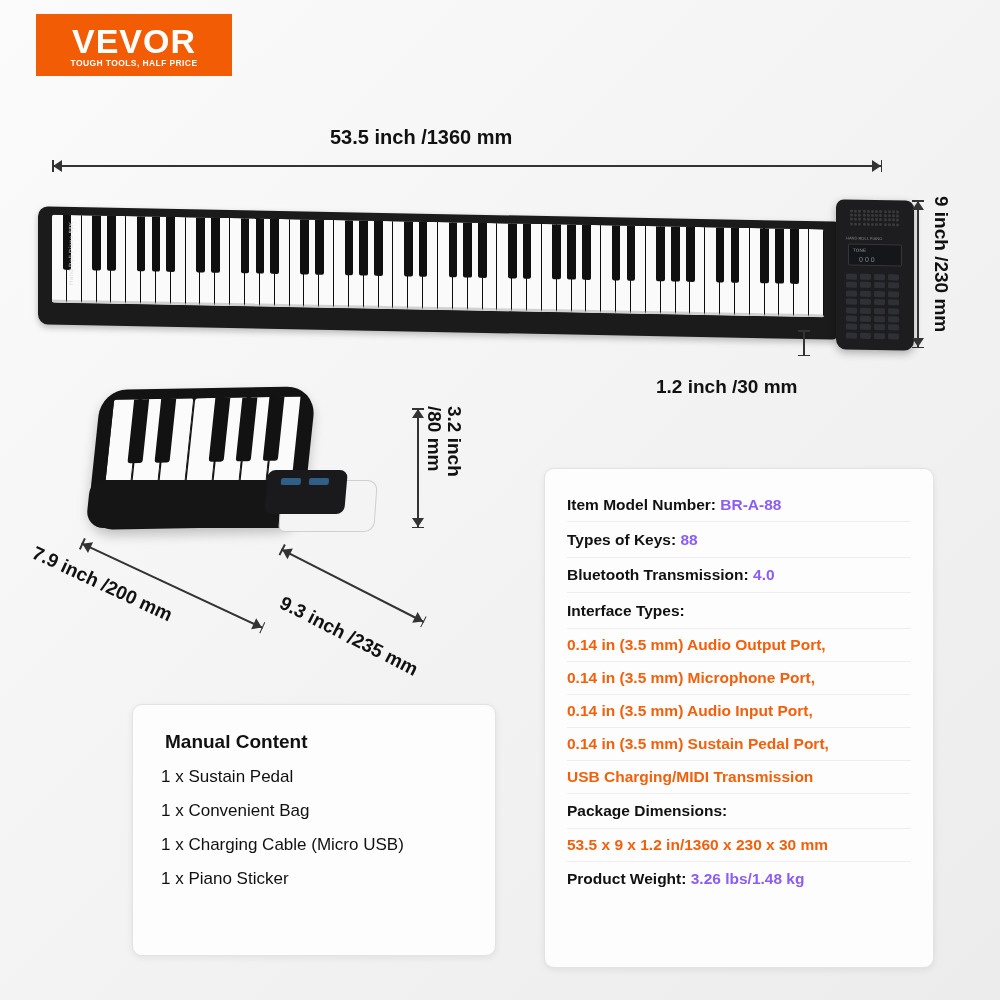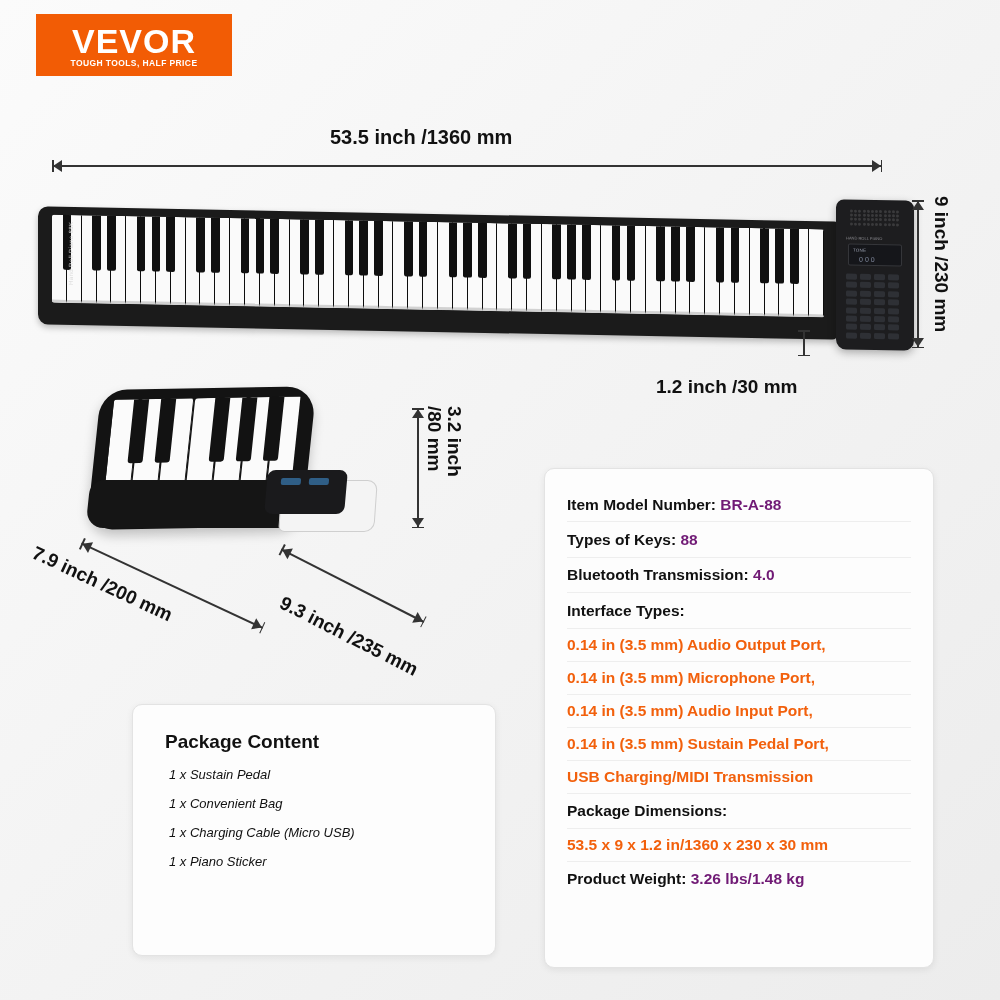--- a/index.html
+++ b/index.html
@@ -172,27 +172,27 @@
     box-shadow: 0 2px 7px rgba(0,0,0,.07);
   }
   .spec-card { left: 544px; top: 468px; width: 390px; height: 500px; padding: 18px 22px; }
   .spec-row {
     font-size: 15.5px; font-weight: bold;
     padding: 7.5px 0 7.5px 0;
     border-bottom: 1px solid #eeeeee;
     line-height: 1.25;
   }
   .spec-row:last-child { border-bottom: none; }
-  .spec-row .val { color: #701a75; }
+  .spec-row .val { color: #8b5cf6; }
   .spec-sub { font-size: 15.5px; font-weight: bold; color: #f2600c; padding: 7px 0; border-bottom: 1px solid #eee; }
   .spec-sub.last { border-bottom: 1px solid #eee; }
 
   .pkg-card { left: 132px; top: 704px; width: 364px; height: 252px; padding: 22px 28px; }
   .pkg-title { font-size: 19px; font-weight: bold; margin: 4px 0 14px 4px; }
-  .pkg-item { font-size: 13px; margin: 0 0 14px 8px; font-style: italic; }
+  .pkg-item { font-size: 17px; margin: 0 0 14px 0; }
 
   .dim-label { position: absolute; font-size: 19px; font-weight: bold; }
 </style>
 </head>
 <body>
 
 <div class="page">
 
   <div class="logo">
     <div class="logo-word">VEVOR</div>
@@ -491,20 +491,20 @@
       <span>Package Dimensions:</span>
     </div>
     <div class="spec-sub">53.5 x 9 x 1.2 in/1360 x 230 x 30 mm</div>
     <div class="spec-row">
       <span>Product Weight:</span>
       <span class="val">3.26 lbs/1.48 kg</span>
     </div>
   </div>
 
   <div class="card pkg-card">
-    <div class="pkg-title">Package Content</div>
+    <div class="pkg-title">Manual Content</div>
     <div class="pkg-item">1 x Sustain Pedal</div>
     <div class="pkg-item">1 x Convenient Bag</div>
     <div class="pkg-item">1 x Charging Cable (Micro USB)</div>
     <div class="pkg-item">1 x Piano Sticker</div>
   </div>
 
 </div>
 
 </body></html>

